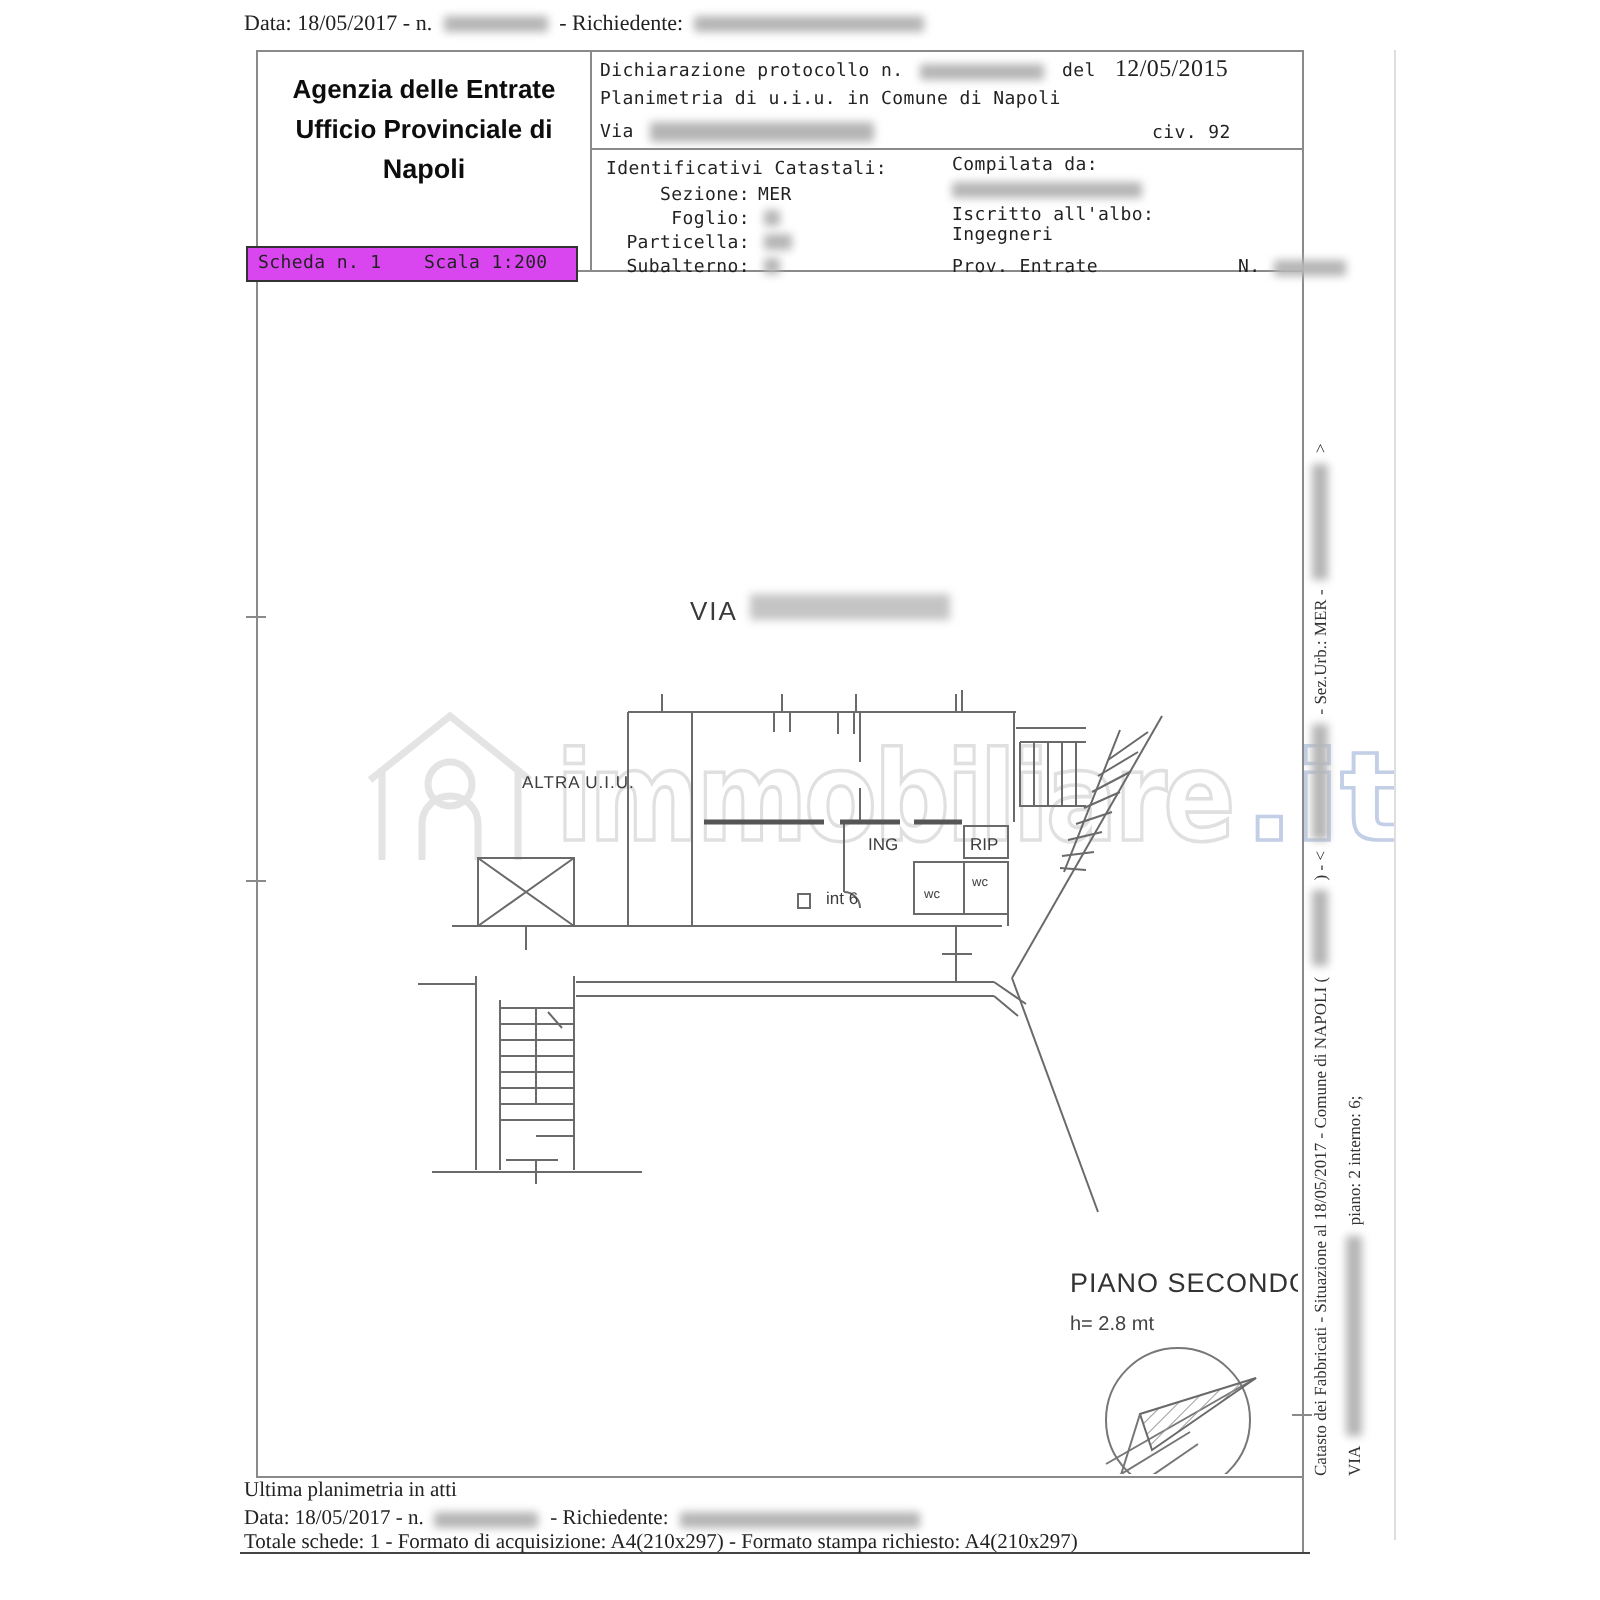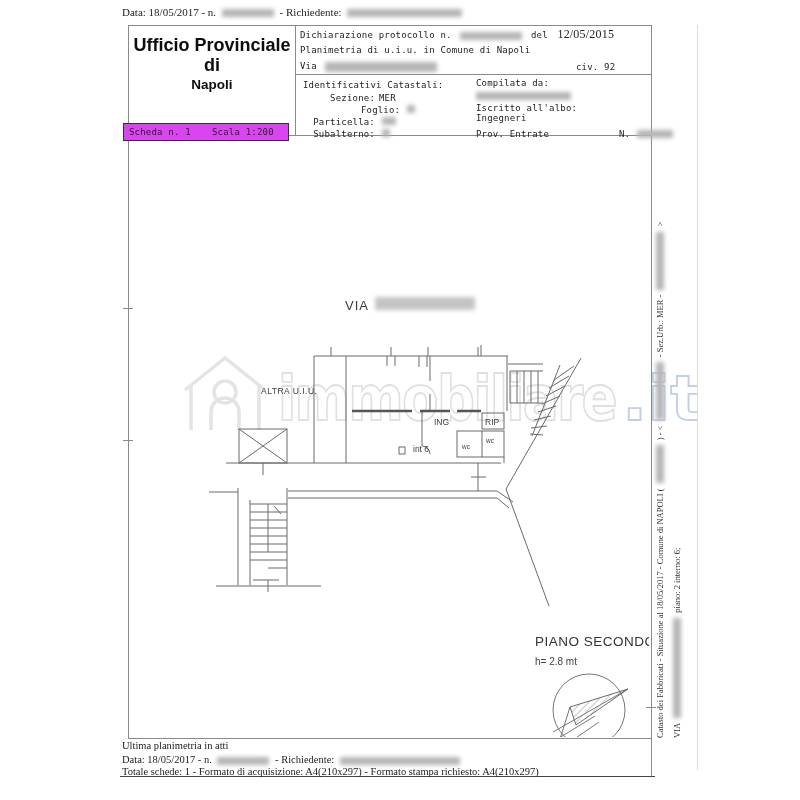--- a/index.html
+++ b/index.html
@@ -10,21 +10,21 @@
   .mono{font-family:"DejaVu Sans Mono","Liberation Mono",monospace;font-size:9px;
         color:#222;letter-spacing:0.2px;white-space:nowrap;}
   .serif{font-family:"Liberation Serif",serif;font-size:11px;color:#222;white-space:nowrap;}
   .redact{display:inline-block;background:#b5b5b5;filter:blur(2px);border-radius:1px;
           height:8px;vertical-align:middle;margin:0 3px;}
   .vredact{display:inline-block;background:#b5b5b5;filter:blur(2px);width:8px;margin:3px 0;}
   .agency{position:absolute;left:132px;top:35px;width:160px;text-align:center;color:#0d0d0d;}
   .agency div{font-weight:bold;}
   .ag1{font-size:13px;line-height:20px;}
   .ag2{font-size:15.5px;line-height:22px;letter-spacing:0.3px;}
-  .ag3{font-size:18px;line-height:20px;text-align:center;}
+  .ag3{font-size:13px;line-height:20px;text-align:center;}
   .ag4{font-size:13.5px;line-height:20px;}
   .schedabox{position:absolute;left:123px;top:123px;width:164px;height:16px;
              border:1px solid #333;background:#d946ef;z-index:5;}
   .idrow{display:flex;}
   .idrow .lbl{display:inline-block;width:72px;text-align:right;margin-right:4px;}
   .vtext{position:absolute;writing-mode:vertical-rl;transform:rotate(180deg);
          font-family:"Liberation Serif",serif;font-size:8.5px;color:#333;white-space:nowrap;}
   .footer-line{font-family:Liberation Serif, serif;font-size:10.5px;color:#222;white-space:nowrap;}
 </style>
 </head>
@@ -154,20 +154,21 @@
   <div class="line" style="left:295px;top:25px;width:1px;height:110px;"></div>
   <div class="line" style="left:295px;top:74px;width:356px;height:1px;"></div>
   <div class="line" style="left:128px;top:135px;width:523px;height:1px;"></div>
   <div class="line" style="left:128px;top:738px;width:523px;height:1px;"></div>
   <div class="line" style="left:120px;top:776px;width:535px;height:1px;background:#444;"></div>
   <div class="line" style="left:123px;top:308px;width:10px;height:1px;"></div>
   <div class="line" style="left:123px;top:440px;width:10px;height:1px;"></div>
   <div class="line" style="left:646px;top:707px;width:10px;height:1px;"></div>
 
   <div class="agency">
+    <div class="ag1">Agenzia delle Entrate</div>
     <div class="ag3">Ufficio Provinciale di</div>
     <div class="ag4">Napoli</div>
   </div>
 
   <div class="abs mono" style="left:300px;top:27px;">
     <span>Dichiarazione protocollo n.</span>
     <span class="redact" style="width:62px;"></span>
     <span>del</span>
     <span class="serif" style="font-size:12px;margin-left:4px;">12/05/2015</span>
   </div>
@@ -177,21 +178,21 @@
     <span class="redact" style="width:112px;height:10px;"></span>
   </div>
   <div class="abs mono" style="left:576px;top:62px;">civ. 92</div>
 
   <div class="abs mono" style="left:303px;top:80px;">
     <div>Identificativi Catastali:</div>
     <div class="idrow" style="margin-top:3px;">
       <span class="lbl">Sezione:</span>
       <span>MER</span>
     </div>
-    <div class="idrow" style="margin-top:2px;justify-content:center;">
+    <div class="idrow" style="margin-top:2px;">
       <span class="lbl">Foglio:</span>
       <span class="redact" style="width:8px;"></span>
     </div>
     <div class="idrow" style="margin-top:2px;">
       <span class="lbl">Particella:</span>
       <span class="redact" style="width:14px;"></span>
     </div>
     <div class="idrow" style="margin-top:2px;">
       <span class="lbl">Subalterno:</span>
       <span class="redact" style="width:8px;"></span>

